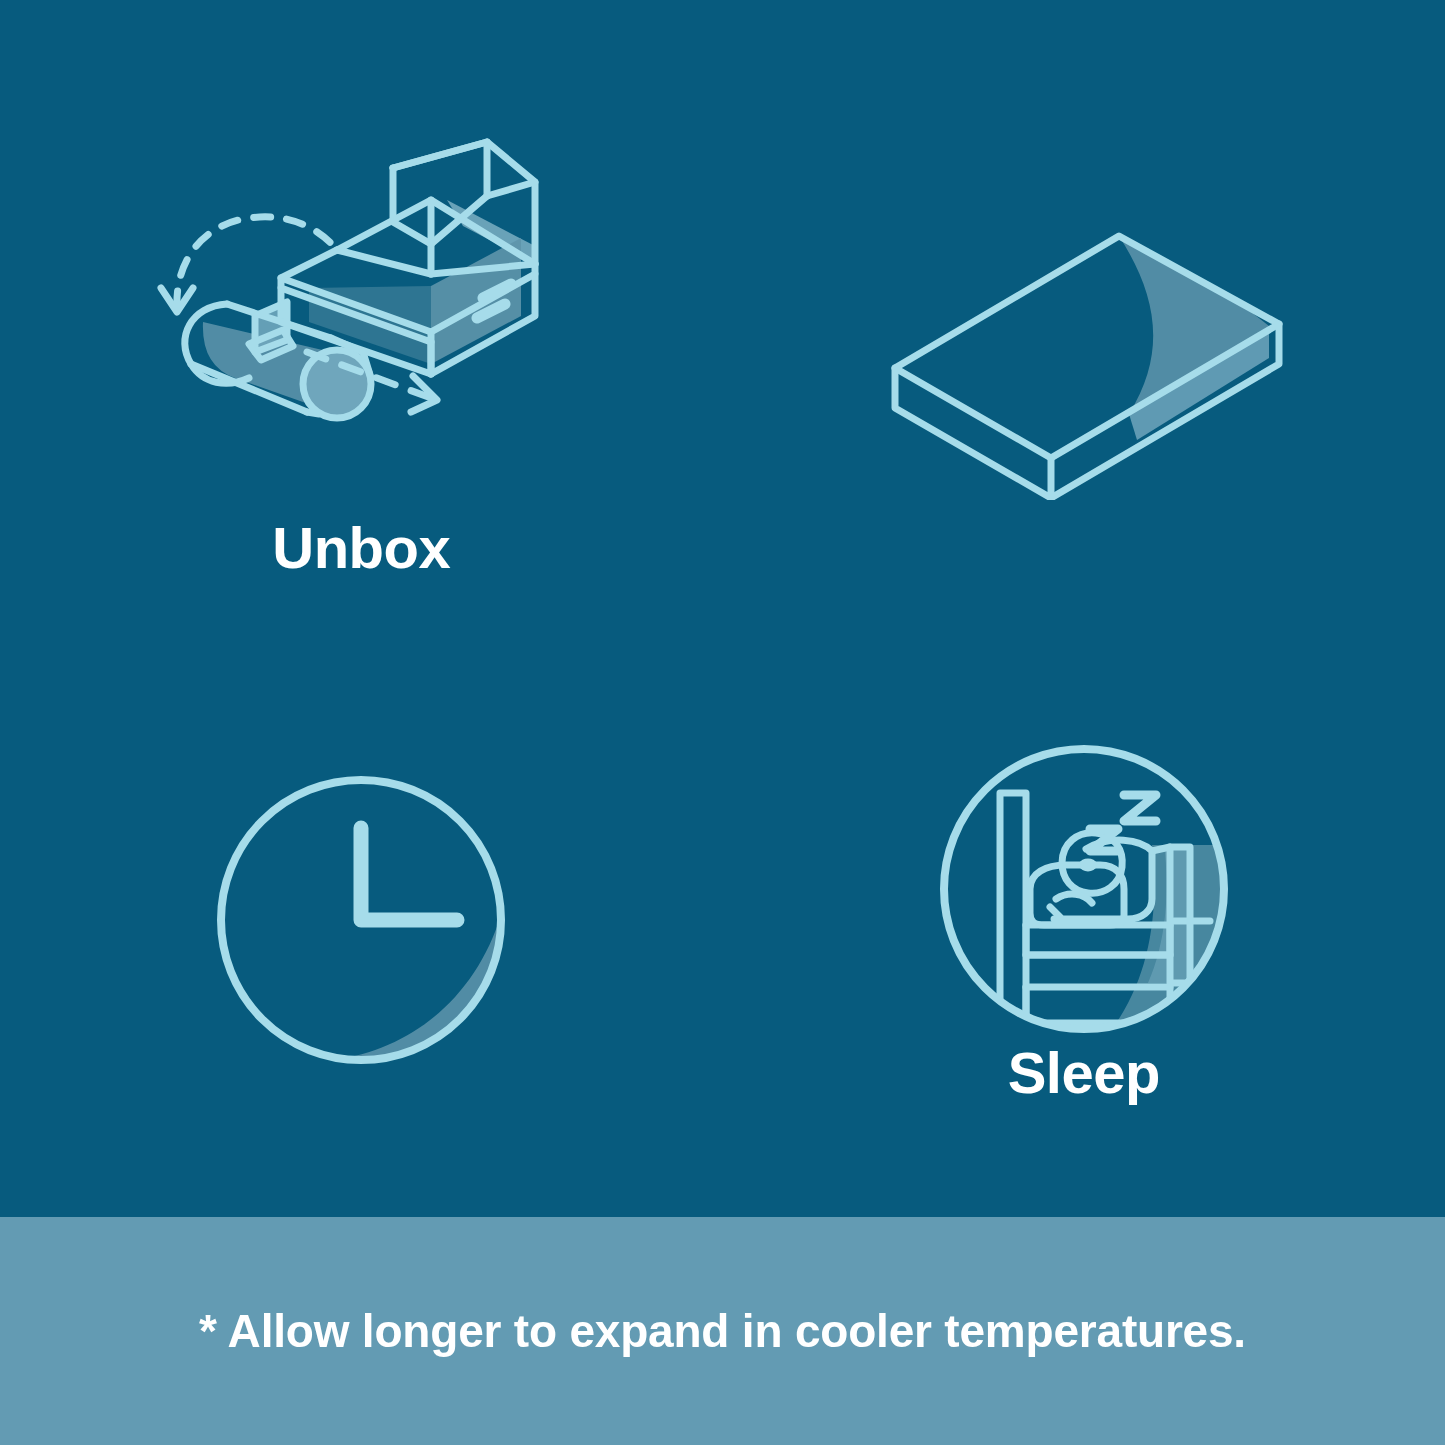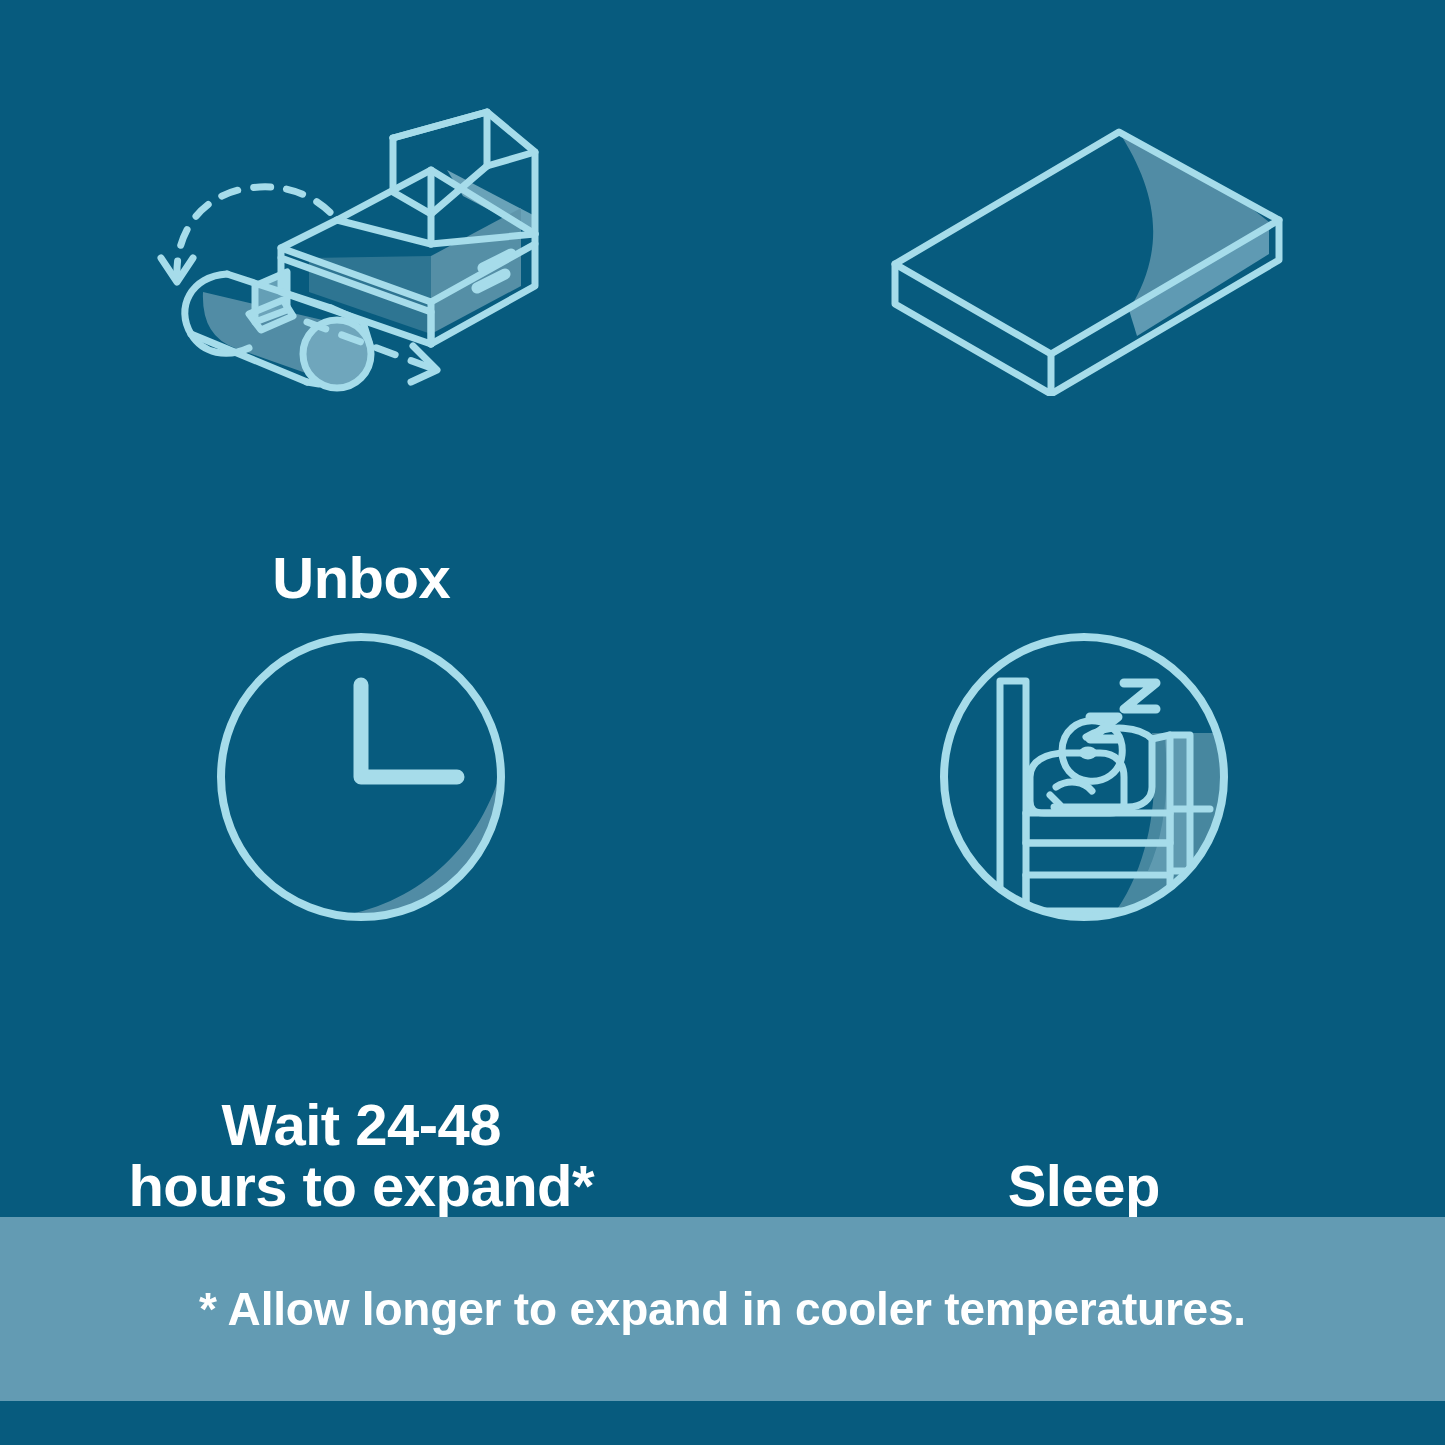--- a/index.html
+++ b/index.html
@@ -25,21 +25,21 @@
     height: 1217px;
     display: grid;
     grid-template-columns: 1fr 1fr;
     grid-template-rows: 1fr 1fr;
   }
   .step {
     position: relative;
     display: flex;
     flex-direction: column;
     align-items: center;
-    justify-content: space-between;
+    justify-content: center;
   }
   .step-icon {
     display: block;
   }
   .step-label {
     color: #ffffff;
     font-weight: bold;
     font-size: 58px;
     line-height: 1.05;
     text-align: center;
@@ -56,21 +56,21 @@
   .step-wait    .step-label { margin-top: 58px; }
   .step-sleep   { padding-top: 18px; }
   .step-sleep   .step-label { }
 
   
   .footer-band {
     position: absolute;
     left: 0;
     top: 1217px;
     width: 1445px;
-    height: 184px;
+    height: 228px;
     background: #639BB3;
     display: flex;
     align-items: center;
     justify-content: center;
   }
   .footer-note {
     color: #ffffff;
     font-size: 46px;
     font-weight: bold;
     letter-spacing: -0.2px;
@@ -180,22 +180,20 @@
           <g clip-path="url(#clockClip)">
             <path d="M300 92 C290 210 206 292 92 292 C48 292 16 280 -10 258 L-10 310 L310 310 Z" fill="#5E95AB" opacity="0.85"></path>
           </g>
           <g fill="none" stroke="#A6DCEA" stroke-width="8" stroke-linecap="round" stroke-linejoin="round">
             <circle cx="150" cy="150" r="140"></circle>
 
             <path d="M150 58 L150 150 L246 150" stroke-width="15"></path>
           </g>
         </svg>
       </div>
-      <div class="step-label">Wait 24-48
-hours to expand*</div>
     </div>
 
     <div class="step step-sleep">
       <div class="step-icon">
         <svg width="300" height="300" viewBox="0 0 300 300" xmlns="http://www.w3.org/2000/svg">
           <defs>
             <clipPath id="bedClip">
               <circle cx="150" cy="150" r="140"></circle>
             </clipPath>
           </defs>

